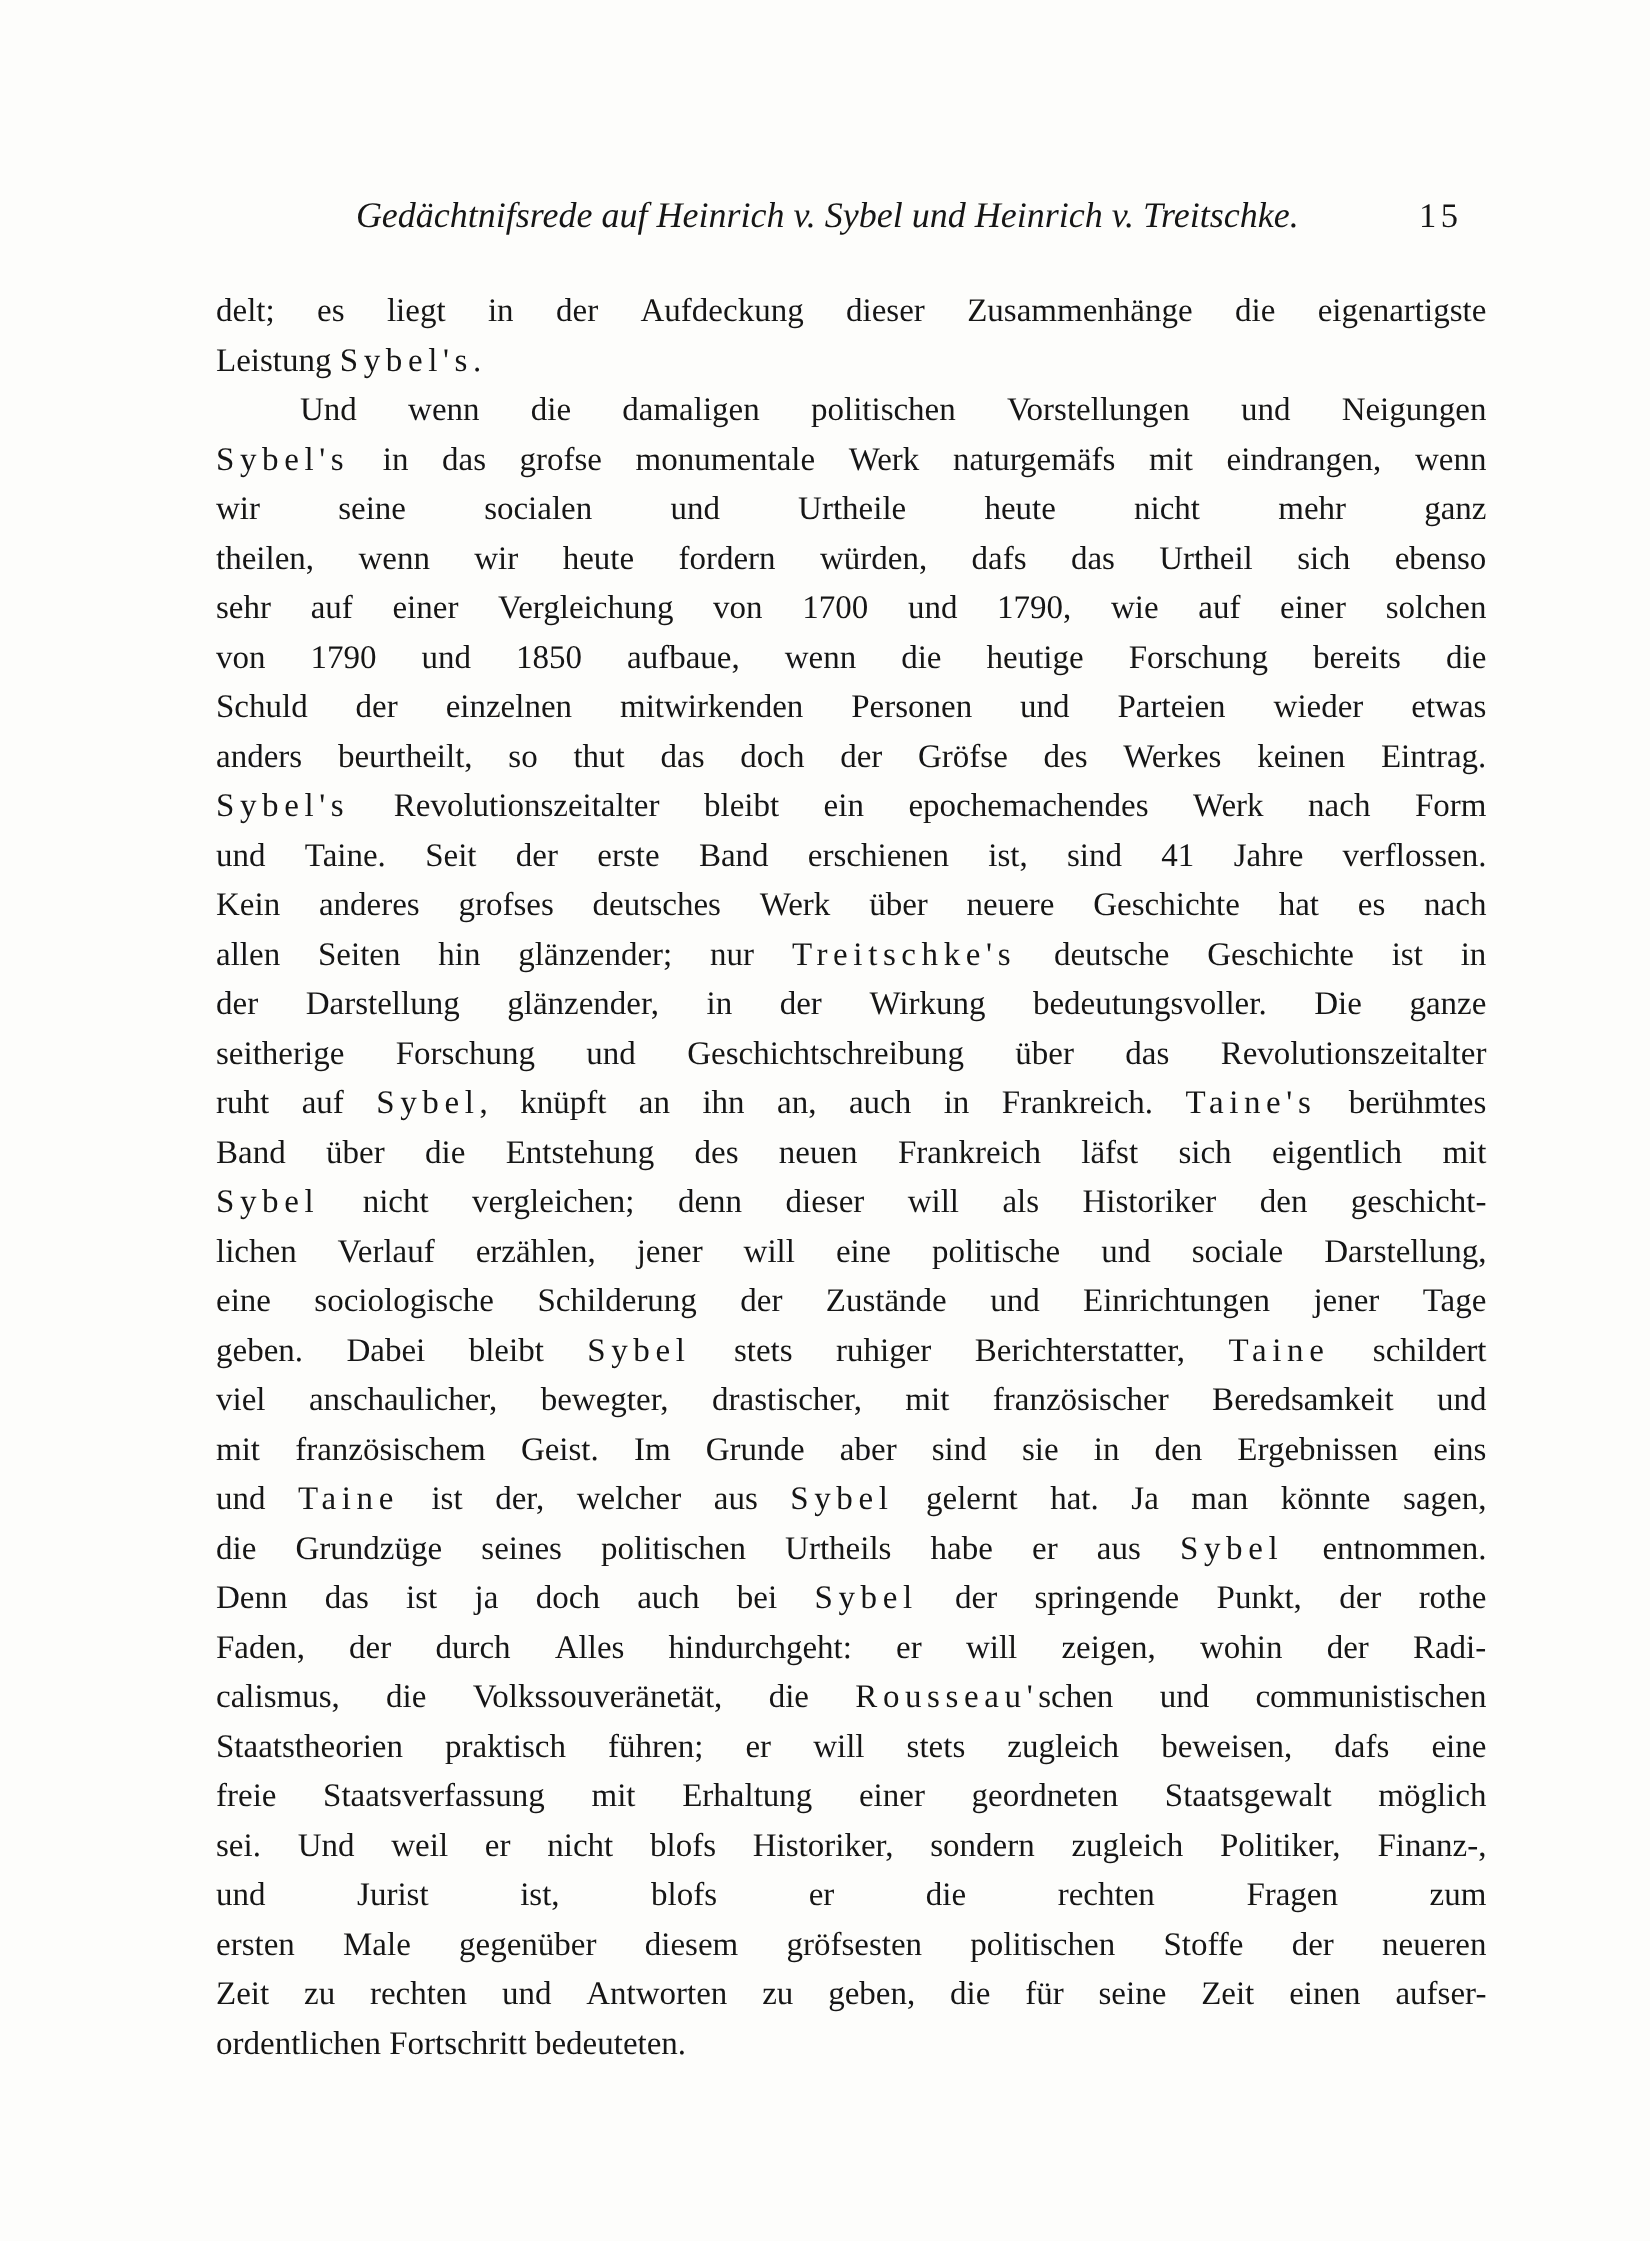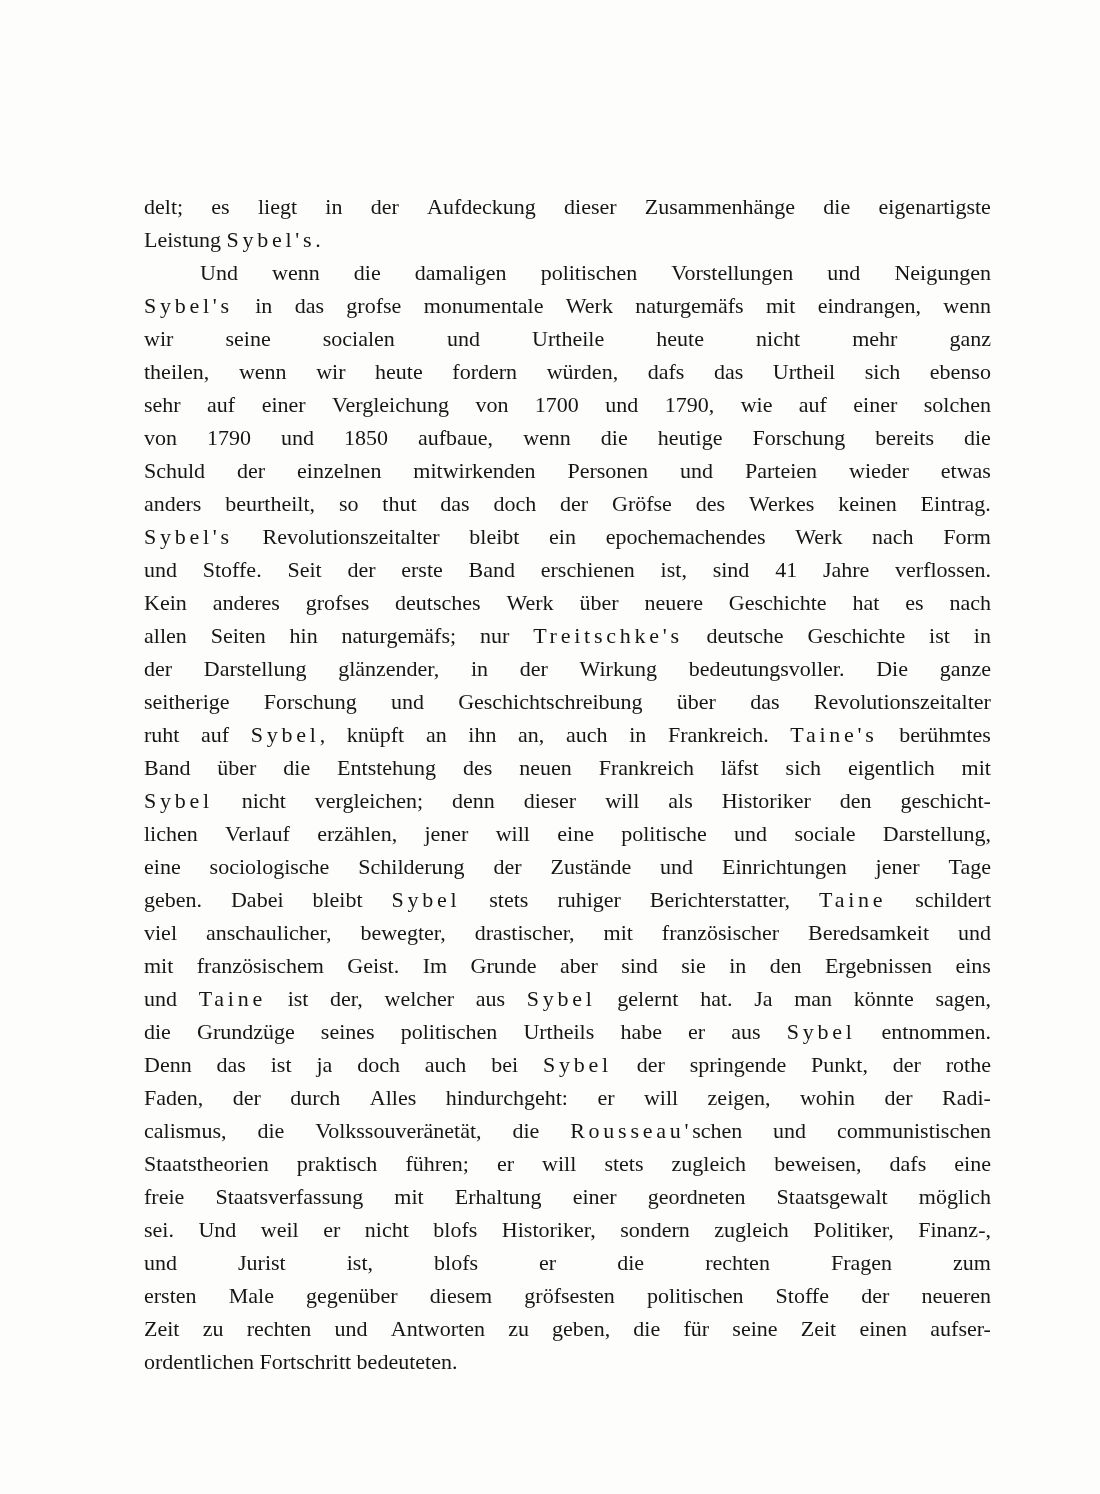--- a/index.html
+++ b/index.html
@@ -37,20 +37,24 @@
     white-space:normal;
   }
   .line.indent{padding-left:56px;}
   .line .word{white-space:pre;}
   .sperr{letter-spacing:0.17em;}
 </style>
 </head>
 <body>
 
 <div class="page">
+  <div class="running-head">
+    <span class="rh-title">Gedächtnifsrede auf Heinrich v. Sybel und Heinrich v. Treitschke.</span>
+    <span class="rh-num">15</span>
+  </div>
   <div class="body-block">
       <div class="line just">
         <span class="word"><span>delt;</span></span>
         <span class="word"><span>es</span></span>
         <span class="word"><span>liegt</span></span>
         <span class="word"><span>in</span></span>
         <span class="word"><span>der</span></span>
         <span class="word"><span>Aufdeckung</span></span>
         <span class="word"><span>dieser</span></span>
         <span class="word"><span>Zusammenhänge</span></span>
@@ -161,21 +165,21 @@
         <span class="word"><span>Revolutionszeitalter</span></span>
         <span class="word"><span>bleibt</span></span>
         <span class="word"><span>ein</span></span>
         <span class="word"><span>epochemachendes</span></span>
         <span class="word"><span>Werk</span></span>
         <span class="word"><span>nach</span></span>
         <span class="word"><span>Form</span></span>
       </div>
       <div class="line just">
         <span class="word"><span>und</span></span>
-        <span class="word"><span>Stoffe.</span></span>
+        <span class="word"><span>Taine.</span></span>
         <span class="word"><span>Seit</span></span>
         <span class="word"><span>der</span></span>
         <span class="word"><span>erste</span></span>
         <span class="word"><span>Band</span></span>
         <span class="word"><span>erschienen</span></span>
         <span class="word"><span>ist,</span></span>
         <span class="word"><span>sind</span></span>
         <span class="word"><span>41</span></span>
         <span class="word"><span>Jahre</span></span>
         <span class="word"><span>verflossen.</span></span>
@@ -190,21 +194,21 @@
         <span class="word"><span>neuere</span></span>
         <span class="word"><span>Geschichte</span></span>
         <span class="word"><span>hat</span></span>
         <span class="word"><span>es</span></span>
         <span class="word"><span>nach</span></span>
       </div>
       <div class="line just">
         <span class="word"><span>allen</span></span>
         <span class="word"><span>Seiten</span></span>
         <span class="word"><span>hin</span></span>
-        <span class="word"><span>naturgemäfs;</span></span>
+        <span class="word"><span>glänzender;</span></span>
         <span class="word"><span>nur</span></span>
         <span class="word"><span class="sperr">Treitschke's</span></span>
         <span class="word"><span>deutsche</span></span>
         <span class="word"><span>Geschichte</span></span>
         <span class="word"><span>ist</span></span>
         <span class="word"><span>in</span></span>
       </div>
       <div class="line just">
         <span class="word"><span>der</span></span>
         <span class="word"><span>Darstellung</span></span>

